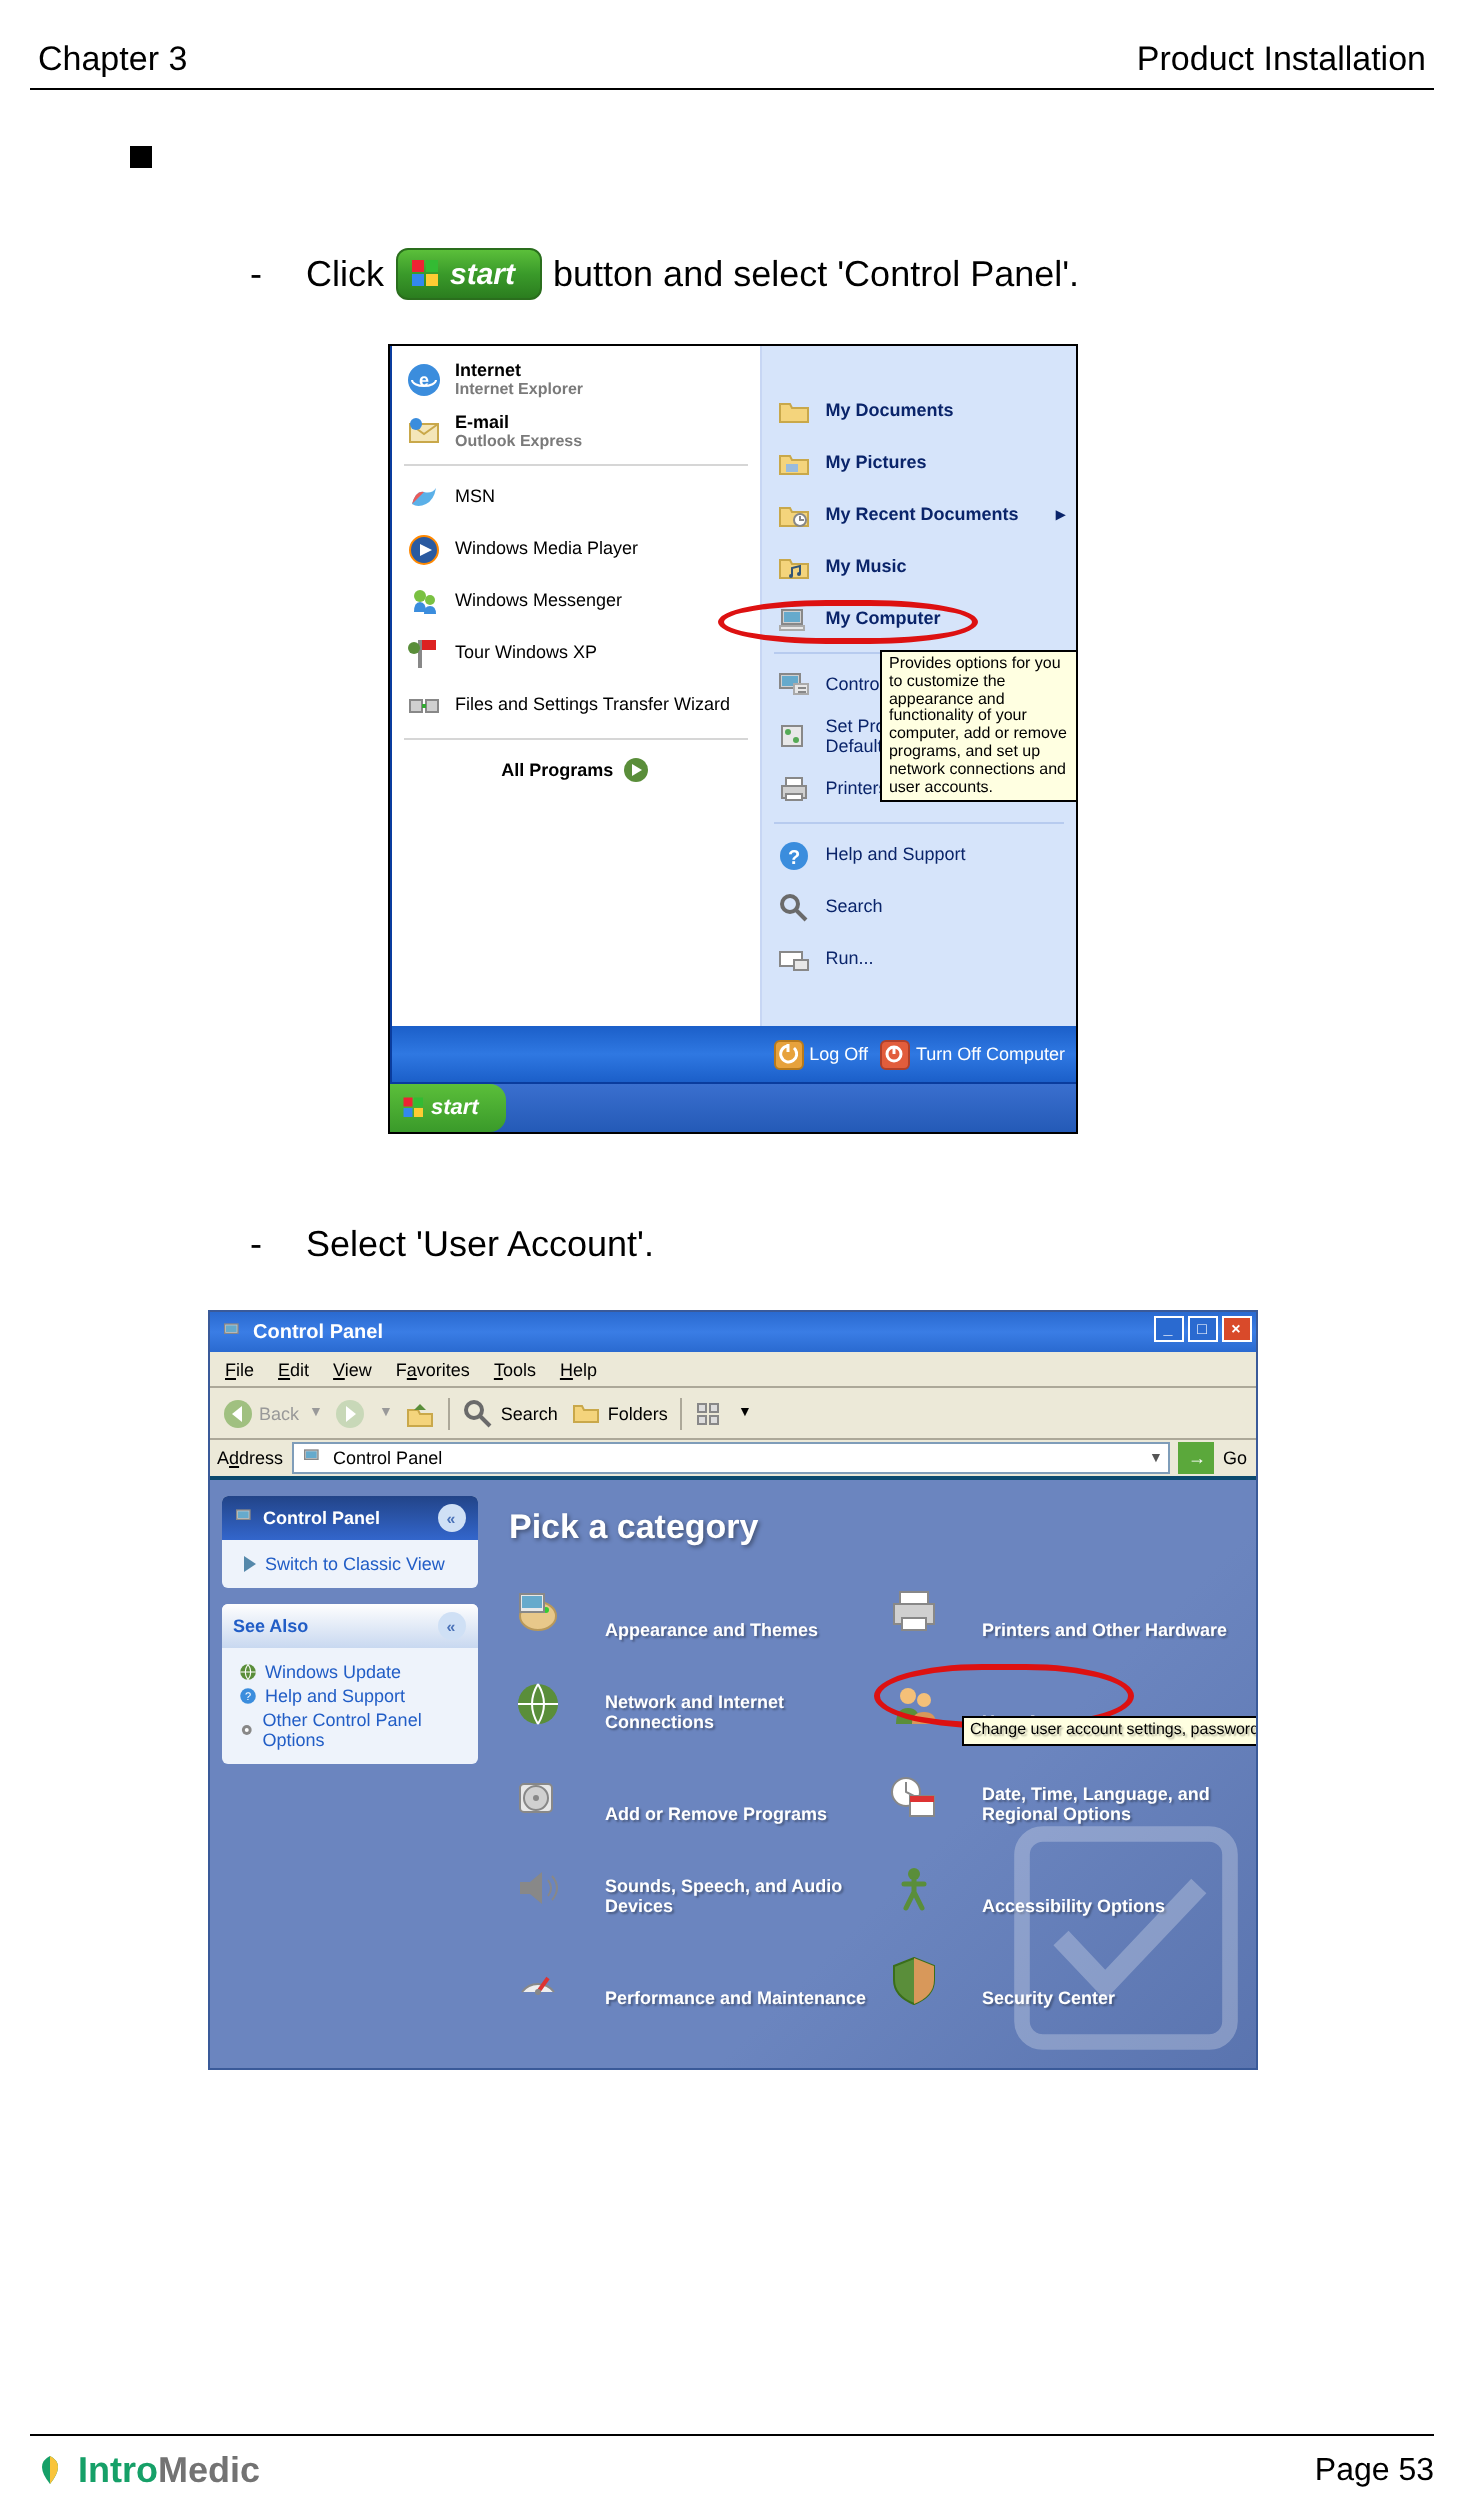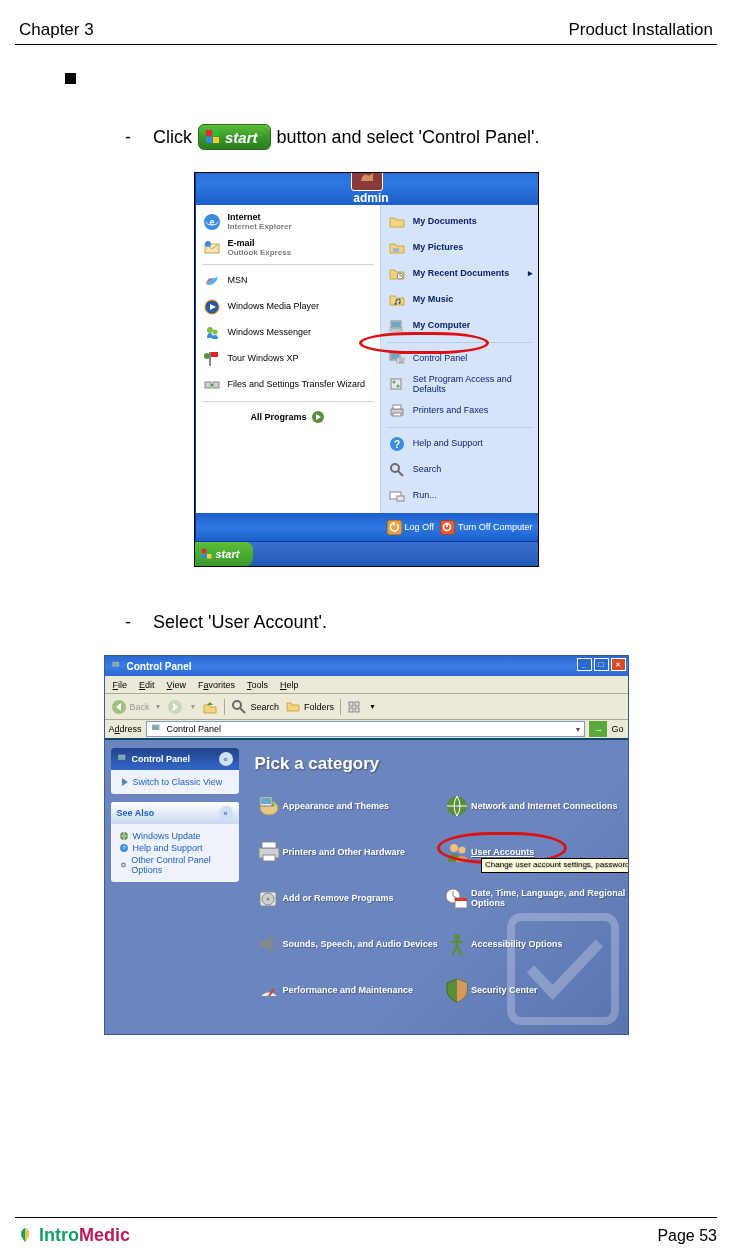--- a/index.html
+++ b/index.html
@@ -51,21 +51,21 @@
     background: #fff; border: 1px solid #0a3c9e;
     box-shadow: 2px 2px 6px rgba(0,0,0,0.3);
   }
   .sm-header {
     height: 46px; background: linear-gradient(#1b5fc9,#2f78e2,#1b5fc9);
     display: flex; align-items: center; padding-left: 8px; color: #fff; font-weight: bold; font-size: 12px; flex-direction: column;
   }
   .sm-avatar { width: 32px; height: 32px; background: #8b3a3a; border: 1px solid #fff; border-radius: 3px; margin-right: 8px; display:flex; align-items:center; justify-content:center; }
   .sm-body { display: flex; }
   .sm-left { width: 54%; background: #fff; padding: 4px 0; border-right: 1px solid #c7d6f4; }
-  .sm-right { width: 46%; background: #d6e4fa; padding: 4px 0; position: relative; }
+  .sm-right { width: 46%; background: #d6e4fa; padding: 20px 0; position: relative; }
   .sm-item { display: flex; align-items: center; font-size: 9px; padding: 3px 6px; line-height: 1.1; }
   .sm-item .ico { width: 20px; height: 20px; margin-right: 6px; display:flex; align-items:center; justify-content:center; flex-shrink:0; }
   .sm-item .sub { color: #7a7a7a; font-size: 8px; display:block; }
   .sm-sep { border-top: 1px solid #d6d6d6; margin: 3px 6px; }
   .sm-item.bold { font-weight: bold; }
   .sm-allprog { text-align: center; font-weight: bold; font-size: 9px; padding: 5px 0 7px; display:flex; justify-content:center; align-items:center; gap:4px; }
   .sm-right .sm-item { font-weight: bold; color: #0a246a; }
   .sm-footer {
     height: 28px; background: linear-gradient(#1b5fc9,#2f78e2,#1b5fc9);
     display: flex; justify-content: flex-end; align-items: center; gap: 6px; padding-right: 6px;
@@ -106,31 +106,31 @@
   .cp-side { width: 140px; padding: 8px 6px; }
   .panelbox { background:#eef3fb; border-radius:3px; margin-bottom:8px; font-size:9px; overflow:hidden; }
   .panelbox .ph { background: linear-gradient(#fefefe,#c8d8f0); padding:4px 6px; font-weight:bold; color:#215dc6; display:flex; justify-content:space-between; align-items:center; }
   .panelbox .ph .coll { width:14px; height:14px; border-radius:50%; background:#cfe0f5; display:flex; align-items:center; justify-content:center; font-size:8px; color:#4a72b8; }
   .panelbox .pb { padding:5px 8px; color:#215dc6; }
   .panelbox .pb .ln { display:flex; align-items:center; gap:4px; margin:2px 0; }
   .panelbox.cphead .ph { background: linear-gradient(#248,#36c); color:#fff; }
   .cp-main { flex:1; padding: 14px 0 0 10px; position:relative; background: linear-gradient(135deg,#6b85bf 60%,#5a74af); }
   .pick { color:#fff; font-size:17px; font-weight:bold; font-family: Arial; margin-bottom:18px; text-shadow: 1px 1px 2px rgba(0,0,0,0.4); letter-spacing:0; }
   .cats { display:grid; grid-template-columns: 1fr 1fr; gap: 18px 4px; }
-  .cat { display:flex; align-items:center; gap:0; color:#fff; font-size:9px; font-weight:bold; text-shadow:1px 1px 1px rgba(0,0,0,0.3); }
+  .cat { display:flex; align-items:flex-end; gap:20px; color:#fff; font-size:9px; font-weight:bold; text-shadow:1px 1px 1px rgba(0,0,0,0.3); }
   .cat .cic { width:28px; height:28px; border-radius:3px; display:flex; align-items:center; justify-content:center; flex-shrink:0; }
   .cat.ua span span { text-decoration: underline; }
   .cp-check { position:absolute; right:0; bottom:0; opacity:0.25; }
 
   
   .foot-hr { position:absolute; left:15px; right:15px; bottom:38px; border-top:1px solid #000; }
   .footer { position:absolute; left:15px; right:15px; bottom:10px; display:flex; justify-content:space-between; align-items:center; font-size:16px; }
   .brand { display:flex; align-items:center; gap:4px; font-weight:bold; font-size:18px; }
   .brand .intro { color:#16a068; }
-  .brand .medic { color:#be185d;margin-top:34px; }
+  .brand .medic { color:#737373;margin-top:34px; }
   .brand svg { }
 </style>
 </head>
 <body>
 
 <div class="page">
 
   <div class="header-row">
     <span>Chapter 3</span>
     <span>Product Installation</span>
@@ -354,20 +354,21 @@
               <span class="ico">
                 <svg width="18" height="18" viewBox="0 0 18 18">
                   <rect x="2" y="5" width="11" height="7" fill="#fff" stroke="#888"></rect>
                   <rect x="9" y="9" width="7" height="5" fill="#e8e8e8" stroke="#888"></rect>
                 </svg>
               </span>
               <span>Run...</span>
             </div>
 
           <div class="red-oval" style="left:-22px; top:127px; width:130px; height:22px;"></div>
+          <div class="tip" style="right:-2px; top:152px; width:100px;">Provides options for you to customize the appearance and functionality of your computer, add or remove programs, and set up network connections and user accounts.</div>
         </div>
       </div>
       <div class="sm-footer">
         <div class="btn">
           <span class="bic logoff">
               <svg width="10" height="10" viewBox="0 0 10 10">
                 <path d="M5 1 a4 4 0 1 0 3 1" stroke="#fff" fill="none" stroke-width="1.5"></path>
                 <line x1="5" y1="0" x2="5" y2="4" stroke="#fff" stroke-width="1.5"></line>
               </svg>
             </span>
@@ -559,35 +560,35 @@
                   <circle cx="18" cy="13" r="1.5" fill="#3c3"></circle>
                   <rect x="5" y="5" width="12" height="9" fill="#e8e8e8" stroke="#888"></rect>
                   <rect x="6" y="6" width="10" height="6" fill="#6ac"></rect>
                 </svg>
               </span>
               <span>Appearance and Themes</span>
             </div>
           <div class="cat">
               <span class="cic">
                 <svg width="28" height="28" viewBox="0 0 28 28">
-                  <circle cx="14" cy="14" r="10" fill="#5a8e3a"></circle>
-                  <path d="M4 14 L24 14 M14 4 Q20 14 14 24 M14 4 Q8 14 14 24" stroke="#fff" fill="none"></path>
-                </svg>
-              </span>
-              <span>Network and Internet Connections</span>
-            </div>
-          <div class="cat">
-              <span class="cic">
-                <svg width="28" height="28" viewBox="0 0 28 28">
                   <rect x="4" y="10" width="20" height="10" fill="#d0d0d0" stroke="#888"></rect>
                   <rect x="7" y="4" width="14" height="6" fill="#fff" stroke="#888"></rect>
                   <rect x="8" y="17" width="12" height="6" fill="#fff" stroke="#888"></rect>
                 </svg>
               </span>
               <span>Printers and Other Hardware</span>
+            </div>
+          <div class="cat">
+              <span class="cic">
+                <svg width="28" height="28" viewBox="0 0 28 28">
+                  <circle cx="14" cy="14" r="10" fill="#5a8e3a"></circle>
+                  <path d="M4 14 L24 14 M14 4 Q20 14 14 24 M14 4 Q8 14 14 24" stroke="#fff" fill="none"></path>
+                </svg>
+              </span>
+              <span>Network and Internet Connections</span>
             </div>
           <div class="cat ua" style="position:relative">
             <span class="cic">
                 <svg width="28" height="28" viewBox="0 0 28 28">
                   <circle cx="11" cy="10" r="4" fill="#f4c078"></circle>
                   <path d="M5 24 Q5 16 11 16 Q17 16 17 24 Z" fill="#5a8e3a"></path>
                   <circle cx="19" cy="12" r="3.5" fill="#f4c078"></circle>
                   <path d="M13 24 Q13 18 19 18 Q25 18 25 24 Z" fill="#d8985a"></path>
                 </svg>
               </span>

